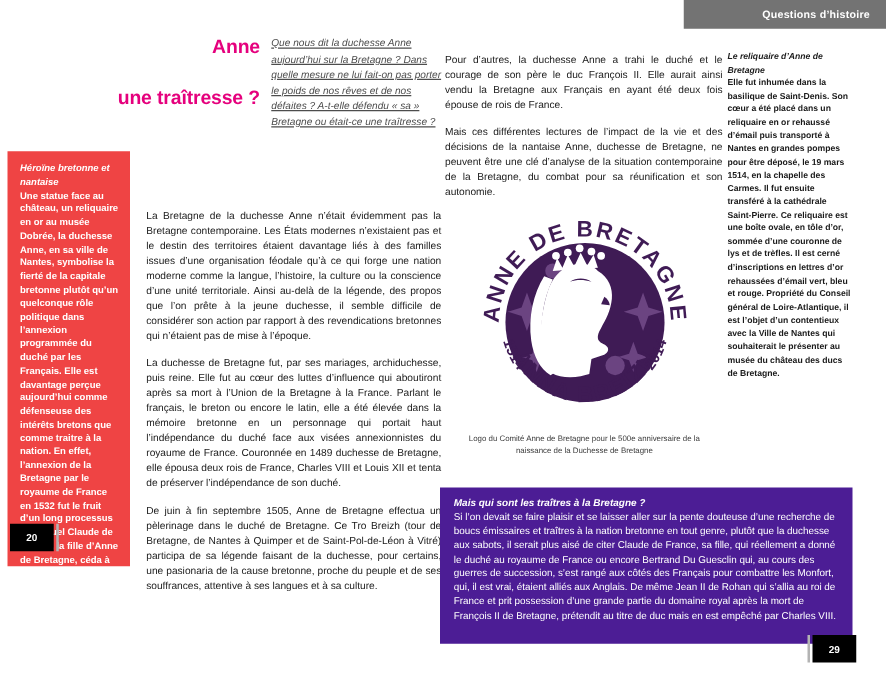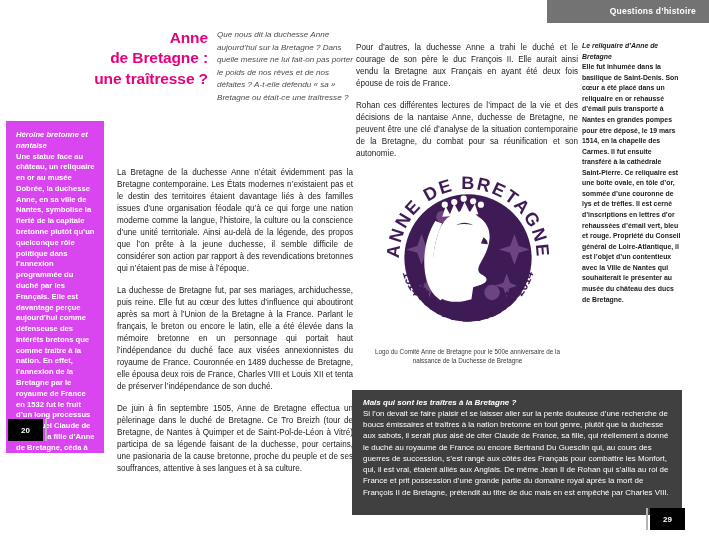--- a/index.html
+++ b/index.html
@@ -35,26 +35,27 @@
     line-height:1.32;
     letter-spacing:-.1px;
   }
 
   .standfirst{
     position:absolute;left:217px;top:29px;width:136px;
     color:#4d4d4d;
     font-style:italic;
     font-size:8.1px;
     line-height:1.55;
+    text-decoration:underline;
   }
 
   
   .pink-box{
     position:absolute;left:6px;top:121px;width:98px;height:332px;
-    background:#d946ef;
+    background:#ef4444;
     color:#ffffff;
     box-sizing:border-box;
     padding:9px 9px 8px 10px;
   }
   .pink-box .bx-title{
     font-weight:bold;font-style:italic;font-size:7.6px;line-height:1.42;
     margin:0 0 0 0;
   }
   .pink-box .bx-body{
     font-weight:bold;font-size:7.6px;line-height:1.42;margin:0;
@@ -95,21 +96,21 @@
     color:#1a1a1a;font-size:6.9px;line-height:1.53;
   }
   .side-right .bx-title{
     font-style:italic;font-weight:bold;margin:0;
   }
   .side-right .bx-body{font-weight:bold;margin:0;}
 
   
   .gray-box{
     position:absolute;left:13px;top:390px;width:330px;height:125px;
-    background:#404040;
+    background:#4c1d95;
     box-sizing:border-box;padding:8px 11px 8px 11px;
     color:#ffffff;
   }
   .gray-box .bx-title{
     font-style:italic;font-weight:bold;font-size:8px;margin:0 0 1px 0;
   }
   .gray-box .bx-body{
     font-size:7.9px;line-height:1.42;margin:0;text-align:left;
   }
 
@@ -134,21 +135,21 @@
 <div class="spread">
 
   <div class="header-bar">
     <div class="label">Questions d’histoire</div>
   </div>
 
   <div class="page-left">
 
     <div class="article-title">
       <span>Anne</span><br>
-      <span>de Bretagne :</span><br>
+      <br>
       <span>une traîtresse ?</span>
     </div>
 
     <div class="standfirst">Que nous dit la duchesse Anne aujourd’hui sur la Bretagne ? Dans quelle mesure ne lui fait-on pas porter le poids de nos rêves et de nos défaites ? A-t-elle défendu « sa » Bretagne ou était-ce une traîtresse ?</div>
 
     <div class="pink-box">
       <p class="bx-title">Héroïne bretonne et nantaise</p>
       <p class="bx-body">Une statue face au château, un reliquaire en or au musée Dobrée, la duchesse Anne, en sa ville de Nantes, symbolise la fierté de la capitale bretonne plutôt qu’un quelconque rôle politique dans l’annexion programmée du duché par les Français. Elle est davantage perçue aujourd’hui comme défenseuse des intérêts bretons que comme traitre à la nation. En effet, l’annexion de la Bretagne par le royaume de France en 1532 fut le fruit d’un long processus par lequel Claude de France, la fille d’Anne de Bretagne, céda à François Ier les prérogatives du duché qu’avait défendu Anne de Bretagne.</p>
     </div>
 
@@ -159,21 +160,21 @@
     </div>
 
     <div class="folio folio-left">20</div>
     <div class="folio-rule folio-rule-left"></div>
   </div>
 
   <div class="page-right">
 
     <div class="col-right-body">
       <p>Pour d’autres, la duchesse Anne a trahi le duché et le courage de son père le duc François II. Elle aurait ainsi vendu la Bretagne aux Français en ayant été deux fois épouse de rois de France.</p>
-      <p>Rohan ces différentes lectures de l’impact de la vie et des décisions de la nantaise Anne, duchesse de Bretagne, ne peuvent être une clé d’analyse de la situation contemporaine de la Bretagne, du combat pour sa réunification et son autonomie.</p>
+      <p>Mais ces différentes lectures de l’impact de la vie et des décisions de la nantaise Anne, duchesse de Bretagne, ne peuvent être une clé d’analyse de la situation contemporaine de la Bretagne, du combat pour sa réunification et son autonomie.</p>
     </div>
 
     <div class="emblem-wrap">
       <svg class="emblem" width="172" height="172" viewBox="0 0 200 200">
         <defs>
           <path id="arcTop" d="M 20,100 A 80,80 0 0 1 180,100"></path>
           <path id="arcBot" d="M 26,100 A 74,74 0 0 0 174,100"></path>
           <path id="arcYearL" d="M 22,108 A 78,78 0 0 0 44,152"></path>
           <path id="arcYearR" d="M 156,152 A 78,78 0 0 0 178,108"></path>
         </defs>

